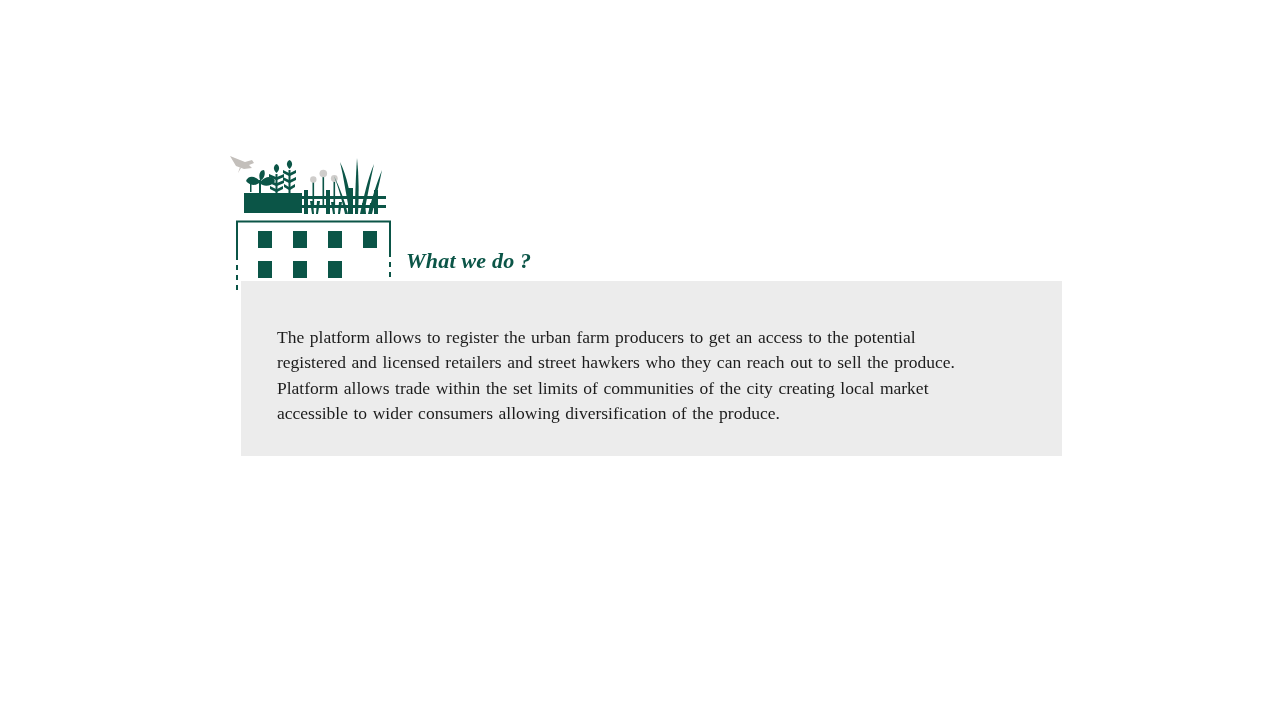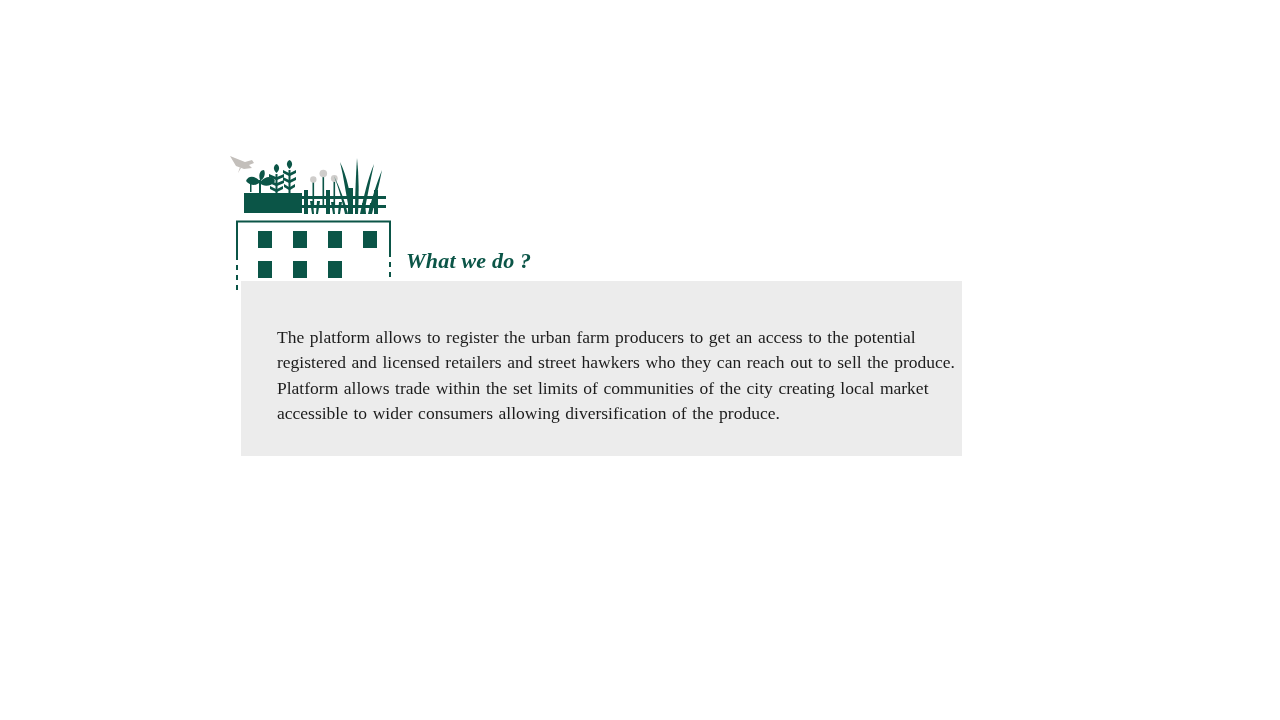--- a/index.html
+++ b/index.html
@@ -50,21 +50,21 @@
     color: #0b5547;
     white-space: nowrap;
     line-height: 28px;
   }
 
   
   #body-panel {
     position: absolute;
     left: 241px;
     top: 281px;
-    width: 721px;
+    width: 821px;
     height: 175px;
     background: #ececec;
   }
   #body-paragraph {
     position: absolute;
     left: 36px;
     top: 26px;
     width: 712px;
     font-family: "Liberation Serif", "DejaVu Serif", serif;
     font-size: 17.5px;

